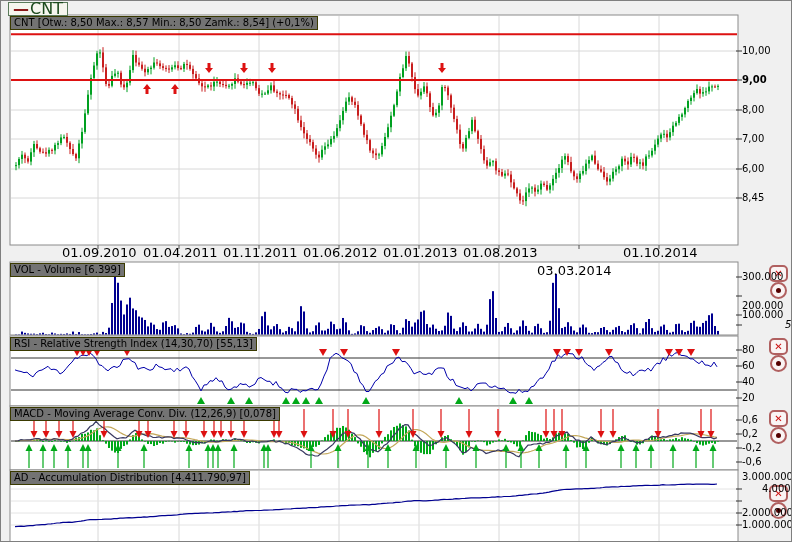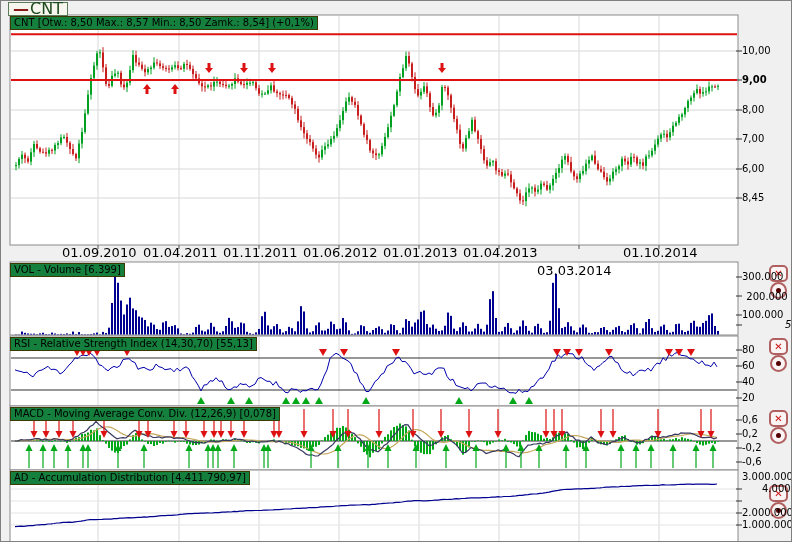--- a/index.html
+++ b/index.html
@@ -2,21 +2,21 @@
 <html><head>
 <meta charset="utf-8">
 <style>
   html,body{margin:0;padding:0;background:#d0d0d0;}
   #app{position:relative;width:792px;height:542px;background:#f0f0f0;border:1px solid #7f7f7f;
        box-sizing:border-box;overflow:hidden;font-family:"DejaVu Sans","Liberation Sans",sans-serif;}
   #chart-svg{position:absolute;left:0;top:0;}
   .tab{position:absolute;left:7px;top:1px;height:12px;padding:0 4px;background:#f6f6ee;
        border:1px solid #5a7a5a;font-size:16px;line-height:12px;color:#1c4a1c;cursor:pointer;}
   .tab .dash{color:#8b1a1a;font-weight:bold;margin-right:1px;}
-  .plabel{position:absolute;background:#15803d;border:1px solid #3a3a00;color:#000;
+  .plabel{position:absolute;background:#737373;border:1px solid #3a3a00;color:#000;
           font-size:10px;line-height:11px;padding:0 3px 1px 3px;white-space:nowrap;}
   .ytick{position:absolute;left:741px;width:50px;font-size:10px;line-height:10px;color:#000;white-space:nowrap;}
   .xtick{position:absolute;width:72px;text-align:center;font-size:13px;line-height:11px;color:#000;}
   .icon-close{position:absolute;left:768px;width:15px;height:13px;border:2px solid #b06060;border-radius:5px;
           background:#faf4f4;color:#cc1111;font-size:10px;line-height:13px;text-align:center;
           font-weight:bold;cursor:pointer;font-style:italic;}
   .icon-dot{position:absolute;left:769px;width:13px;height:13px;border:2px solid #b06060;border-radius:50%;
           background:#faf4f4;cursor:pointer;}
   .icon-dot::before{content:"";position:absolute;left:4px;top:4px;width:5px;height:5px;border-radius:50%;background:#550000;}
 </style>
@@ -1241,37 +1241,37 @@
   <div class="icon-dot" style="top:501px;"></div>
 
   <div id="tick-layer">
       <div class="ytick" style="left: 741px; top: 45px;">10,00</div>
       <div class="ytick" style="left: 741px; top: 74px; font-weight: bold;">9,00</div>
       <div class="ytick" style="left: 741px; top: 104px;">8,00</div>
       <div class="ytick" style="left: 741px; top: 133px;">7,00</div>
       <div class="ytick" style="left: 741px; top: 163px;">6,00</div>
       <div class="ytick" style="left: 741px; top: 192px;">8,45</div>
       <div class="ytick" style="left: 741px; top: 271px;">300.000</div>
-      <div class="ytick" style="left: 741px; top: 291px; text-align: center;">200.000</div>
+      <div class="ytick" style="left: 741px; top: 300px;">200.000</div>
       <div class="ytick" style="left: 741px; top: 309px;">100.000</div>
       <div class="ytick" style="left: 784px; top: 319px; font-style: italic;">50.000</div>
       <div class="ytick" style="left: 741px; top: 344px;">80</div>
       <div class="ytick" style="left: 741px; top: 360px;">60</div>
       <div class="ytick" style="left: 741px; top: 376px;">40</div>
       <div class="ytick" style="left: 741px; top: 392px;">20</div>
       <div class="ytick" style="left: 741px; top: 414px;">0,6</div>
       <div class="ytick" style="left: 741px; top: 428px;">0,2</div>
       <div class="ytick" style="left: 741px; top: 442px;">-0,2</div>
       <div class="ytick" style="left: 741px; top: 456px;">-0,6</div>
       <div class="ytick" style="left: 741px; top: 483px; margin-left: 20px;">4.000.000</div>
       <div class="ytick" style="left: 741px; top: 471px;">3.000.000</div>
       <div class="ytick" style="left: 741px; top: 507px;">2.000.000</div>
       <div class="ytick" style="left: 741px; top: 519px;">1.000.000</div>
       <div class="xtick" style="left: 61px; top: 246px;">01.09.2010</div>
       <div class="xtick" style="left: 142px; top: 246px;">01.04.2011</div>
       <div class="xtick" style="left: 222px; top: 246px;">01.11.2011</div>
       <div class="xtick" style="left: 302px; top: 246px;">01.06.2012</div>
       <div class="xtick" style="left: 382px; top: 246px;">01.01.2013</div>
-      <div class="xtick" style="left: 462px; top: 246px;">01.04.2013</div>
+      <div class="xtick" style="left: 462px; top: 246px;">01.08.2013</div>
       <div class="xtick" style="left: 536px; top: 246px; margin-top: 18px;">03.03.2014</div>
       <div class="xtick" style="left: 622px; top: 246px;">01.10.2014</div>
     </div>
 </div>
 
 </body></html>

